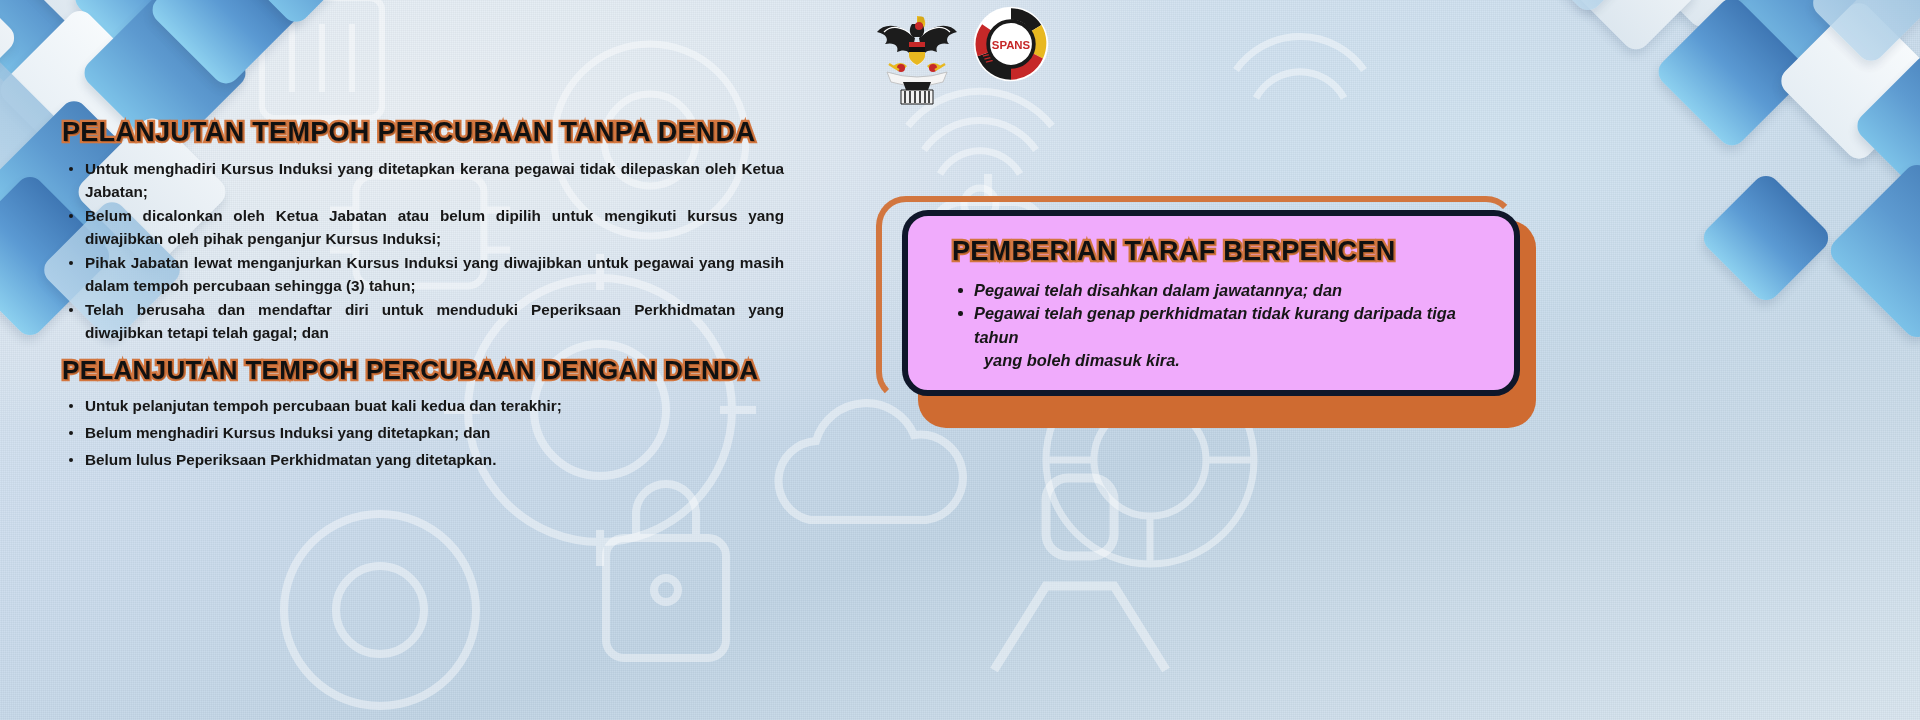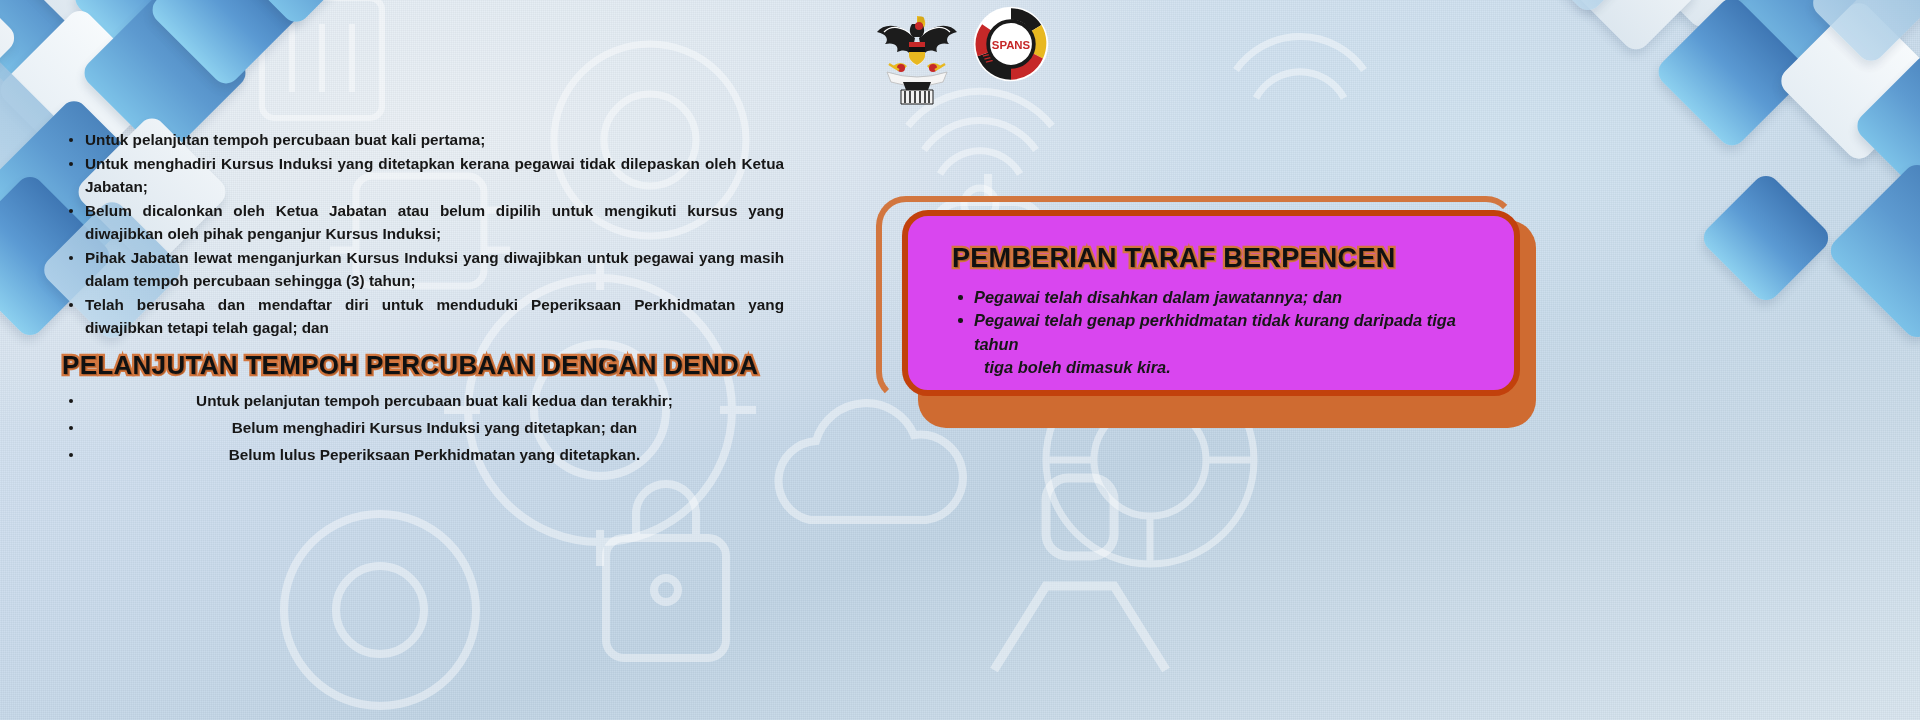--- a/index.html
+++ b/index.html
@@ -73,42 +73,42 @@
     margin-bottom:2px;
     text-align:justify;
     text-justify:inter-word;
   }
   ul.bullets li::before{
     content:"";
     position:absolute; left:7px; top:9px;
     width:4px; height:4px; border-radius:50%;
     background:#171717;
   }
-  ul.bullets.loose li{ text-align:center; margin-bottom:4.5px; }
+  ul.bullets.loose li{ text-align:left; margin-bottom:4.5px; }
 
   #heading-2-wrap{ margin-top:12px; }
 
   
   #right-card-area{ position:absolute; left:876px; top:196px; width:660px; height:232px; z-index:6; }
   
   #card-frame-outline{
     position:absolute; left:0; top:0; width:640px; height:206px;
     border:6px solid #d2763f; border-radius:30px;
     border-bottom-color:transparent; border-right-color:transparent;
     box-sizing:border-box;
   }
   
   #card-slab{
     position:absolute; left:42px; top:24px; width:618px; height:208px;
     background:#cf6b31; border-radius:28px;
   }
   #card-white{
     position:absolute; left:26px; top:14px; width:618px; height:186px;
-    background:#d946ef; border:6px solid #c2410c; border-radius:26px;
-    padding:28px 26px 18px 44px;
+    background:#f0abfc; border:6px solid #0f172a; border-radius:26px;
+    padding:21px 26px 18px 44px;
   }
   #card-white ul{ list-style:none; margin-top:13px;font-style:italic; }
   #card-white li{
     position:relative; padding-left:22px;
     font-size:16.4px; font-weight:bold; color:#171717; line-height:1.42;
   }
   #card-white li::before{
     content:""; position:absolute; left:6px; top:9px;
     width:4.5px; height:4.5px; border-radius:50%; background:#171717;
   }
@@ -269,23 +269,23 @@
     <circle cx="50" cy="50" r="31" fill="#ffffff"></circle>
     <circle cx="50" cy="50" r="30" fill="none" stroke="#1a1a1a" stroke-width="5"></circle>
     <circle cx="50" cy="50" r="23" fill="#ffffff"></circle>
     <text x="50" y="56" text-anchor="middle" font-family="Liberation Sans, sans-serif" font-size="15" font-weight="bold" fill="#c62828">SPANS</text>
   </svg>
 </div>
 
 <div id="left-col">
 
   <div>
+    <div class="heading">PELANJUTAN TEMPOH PERCUBAAN TANPA DENDA</div>
 
     <ul class="bullets">
-      <li>Untuk pelanjutan tempoh percubaan buat kali pertama;</li>
       <li>Untuk menghadiri Kursus Induksi yang ditetapkan kerana pegawai tidak dilepaskan oleh Ketua Jabatan;</li>
       <li>Belum dicalonkan oleh Ketua Jabatan atau belum dipilih untuk mengikuti kursus yang diwajibkan oleh pihak penganjur Kursus Induksi;</li>
       <li>Pihak Jabatan lewat menganjurkan Kursus Induksi yang diwajibkan untuk pegawai yang masih dalam tempoh percubaan sehingga (3) tahun;</li>
       <li>Telah berusaha dan mendaftar diri untuk menduduki Peperiksaan Perkhidmatan yang diwajibkan tetapi telah gagal; dan</li>
     </ul>
   </div>
 
   <div id="heading-2-wrap">
     <div class="heading heading-2">PELANJUTAN TEMPOH PERCUBAAN DENGAN DENDA</div>
 
@@ -297,16 +297,16 @@
   </div>
 </div>
 
 <div id="right-card-area">
   <div id="card-slab"></div>
   <div id="card-frame-outline"></div>
   <div id="card-white">
     <div class="heading">PEMBERIAN TARAF BERPENCEN</div>
     <ul>
       <li>Pegawai telah disahkan dalam jawatannya; dan</li>
-      <li><span>Pegawai telah genap perkhidmatan tidak kurang daripada tiga tahun</span><span class="cont">tiga boleh dimasuk kira.</span></li>
+      <li><span>Pegawai telah genap perkhidmatan tidak kurang daripada tiga tahun</span><span class="cont">yang boleh dimasuk kira.</span></li>
     </ul>
   </div>
 </div>
 
 </body></html>

